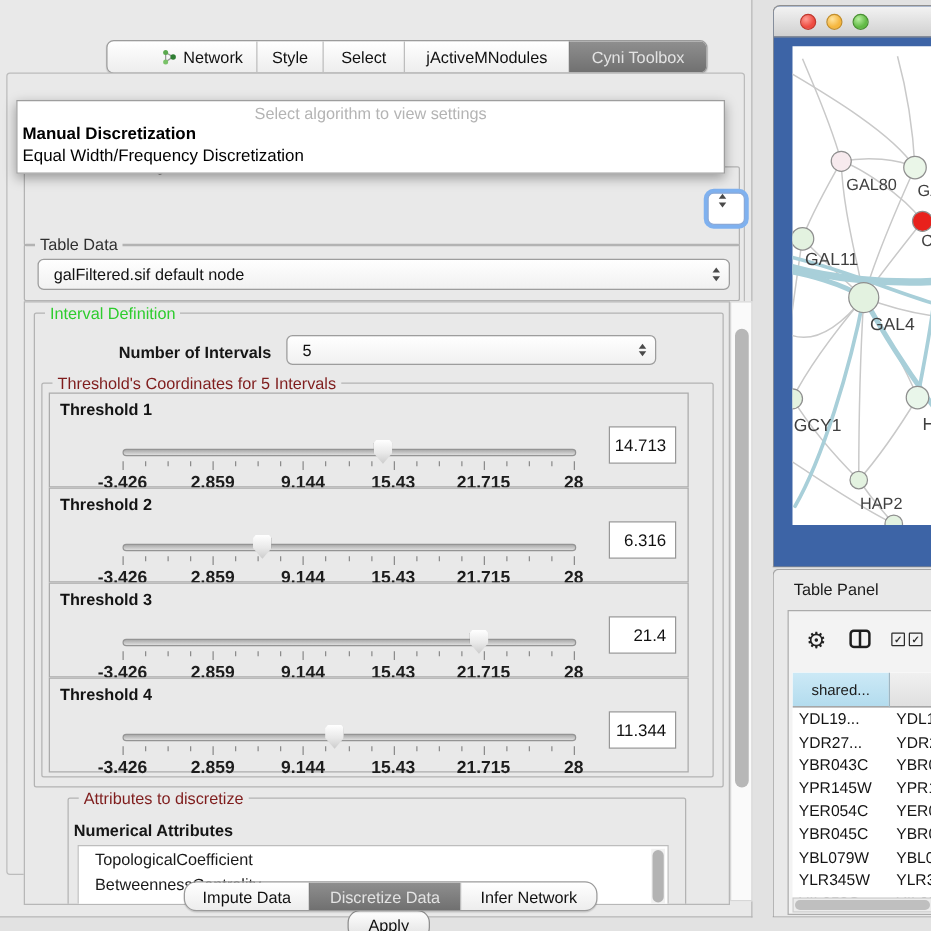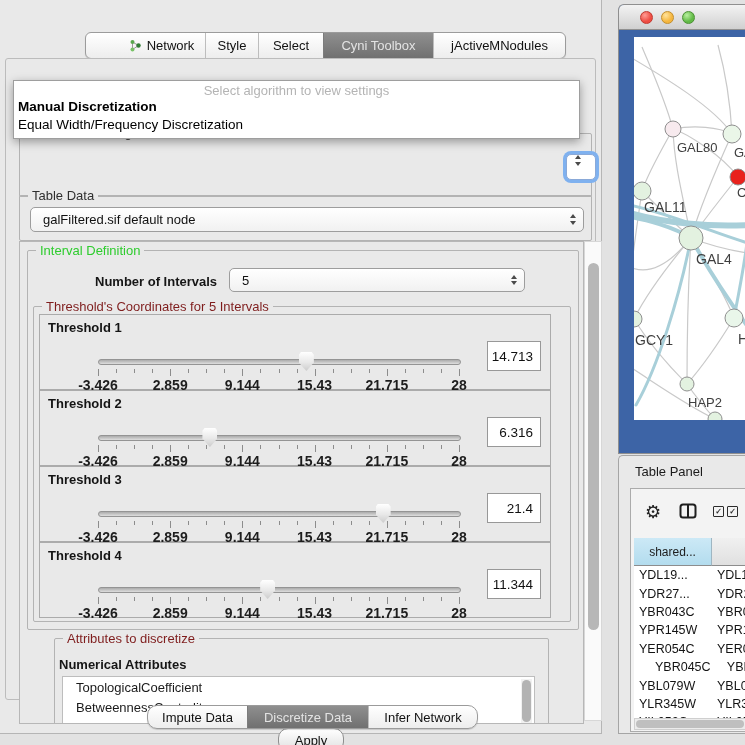--- a/index.html
+++ b/index.html
@@ -146,25 +146,25 @@
           <circle cx="9.5" cy="6.5" r="2.2" fill="#2f7d33"></circle>
         </svg>
         <span>Network</span>
       </div>
       <div class="seg" style="width: 53px;">
         <span>Style</span>
       </div>
       <div class="seg" style="width: 65px;">
         <span>Select</span>
       </div>
+      <div class="seg" style="width: 132px;">
+        <span>jActiveMNodules</span>
+      </div>
       <div class="seg active" style="width: 110px;">
         <span>Cyni Toolbox</span>
-      </div>
-      <div class="seg" style="width: 132px;">
-        <span>jActiveMNodules</span>
       </div>
     </div>
 
   <div class="abs" id="cp-main">
 
     <div class="abs group" id="grp-algo">
       <span class="legend" id="algo-legend">Discretization Algorithm</span>
     </div>
     <div class="abs" id="algo-combo-fragment">
       <span class="spinner" style="margin-left:auto;margin-right:6px;">
@@ -458,21 +458,21 @@
           </div>
           <div class="tp-row" style="top: 83.2px;">
             <div class="tp-td" style="width: 78px;">YPR145W</div>
             <div class="tp-td" style="width: 122px;">YPR14</div>
           </div>
           <div class="tp-row" style="top: 101.6px;">
             <div class="tp-td" style="width: 78px;">YER054C</div>
             <div class="tp-td" style="width: 122px;">YER05</div>
           </div>
           <div class="tp-row" style="top: 120px;">
-            <div class="tp-td" style="width: 78px; margin-left: 16px;">YBR045C</div>
+            <div class="tp-td" style="width: 78px;">YBR045C</div>
             <div class="tp-td" style="width: 122px;">YBR04</div>
           </div>
           <div class="tp-row" style="top: 138.4px;">
             <div class="tp-td" style="width: 78px;">YBL079W</div>
             <div class="tp-td" style="width: 122px;">YBL07</div>
           </div>
           <div class="tp-row" style="top: 156.8px;">
             <div class="tp-td" style="width: 78px;">YLR345W</div>
             <div class="tp-td" style="width: 122px;">YLR34</div>
           </div>

